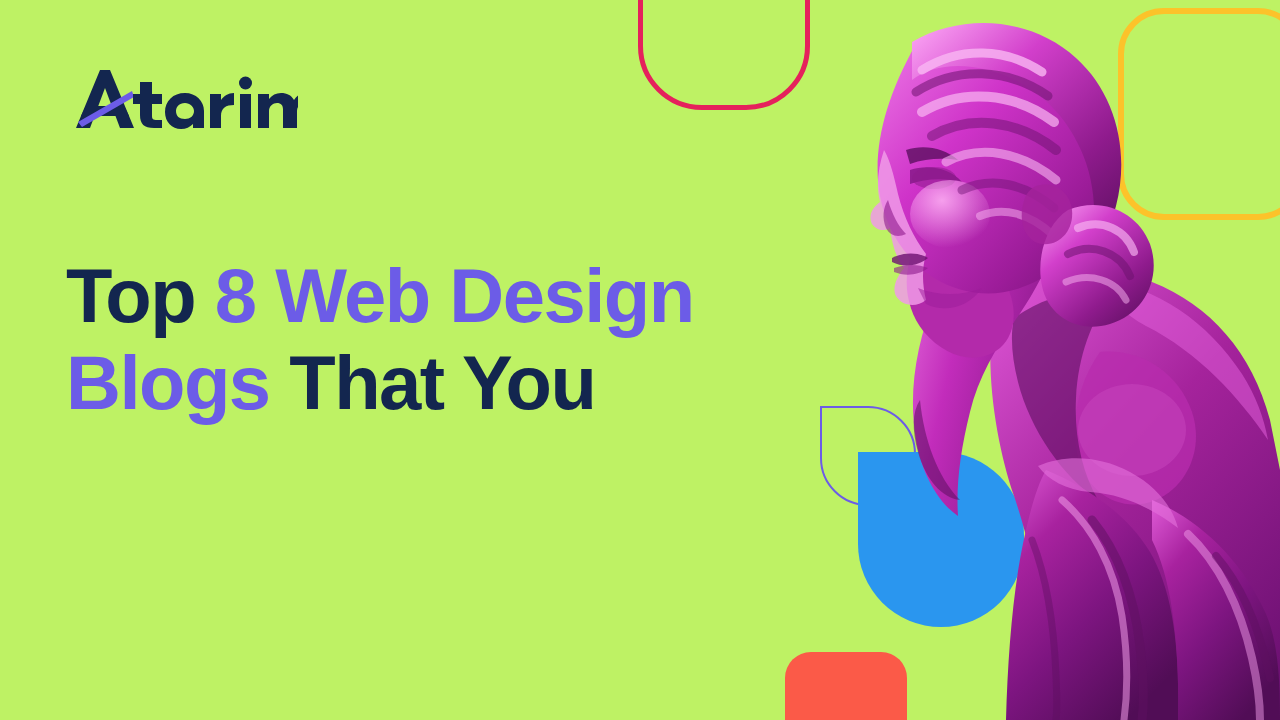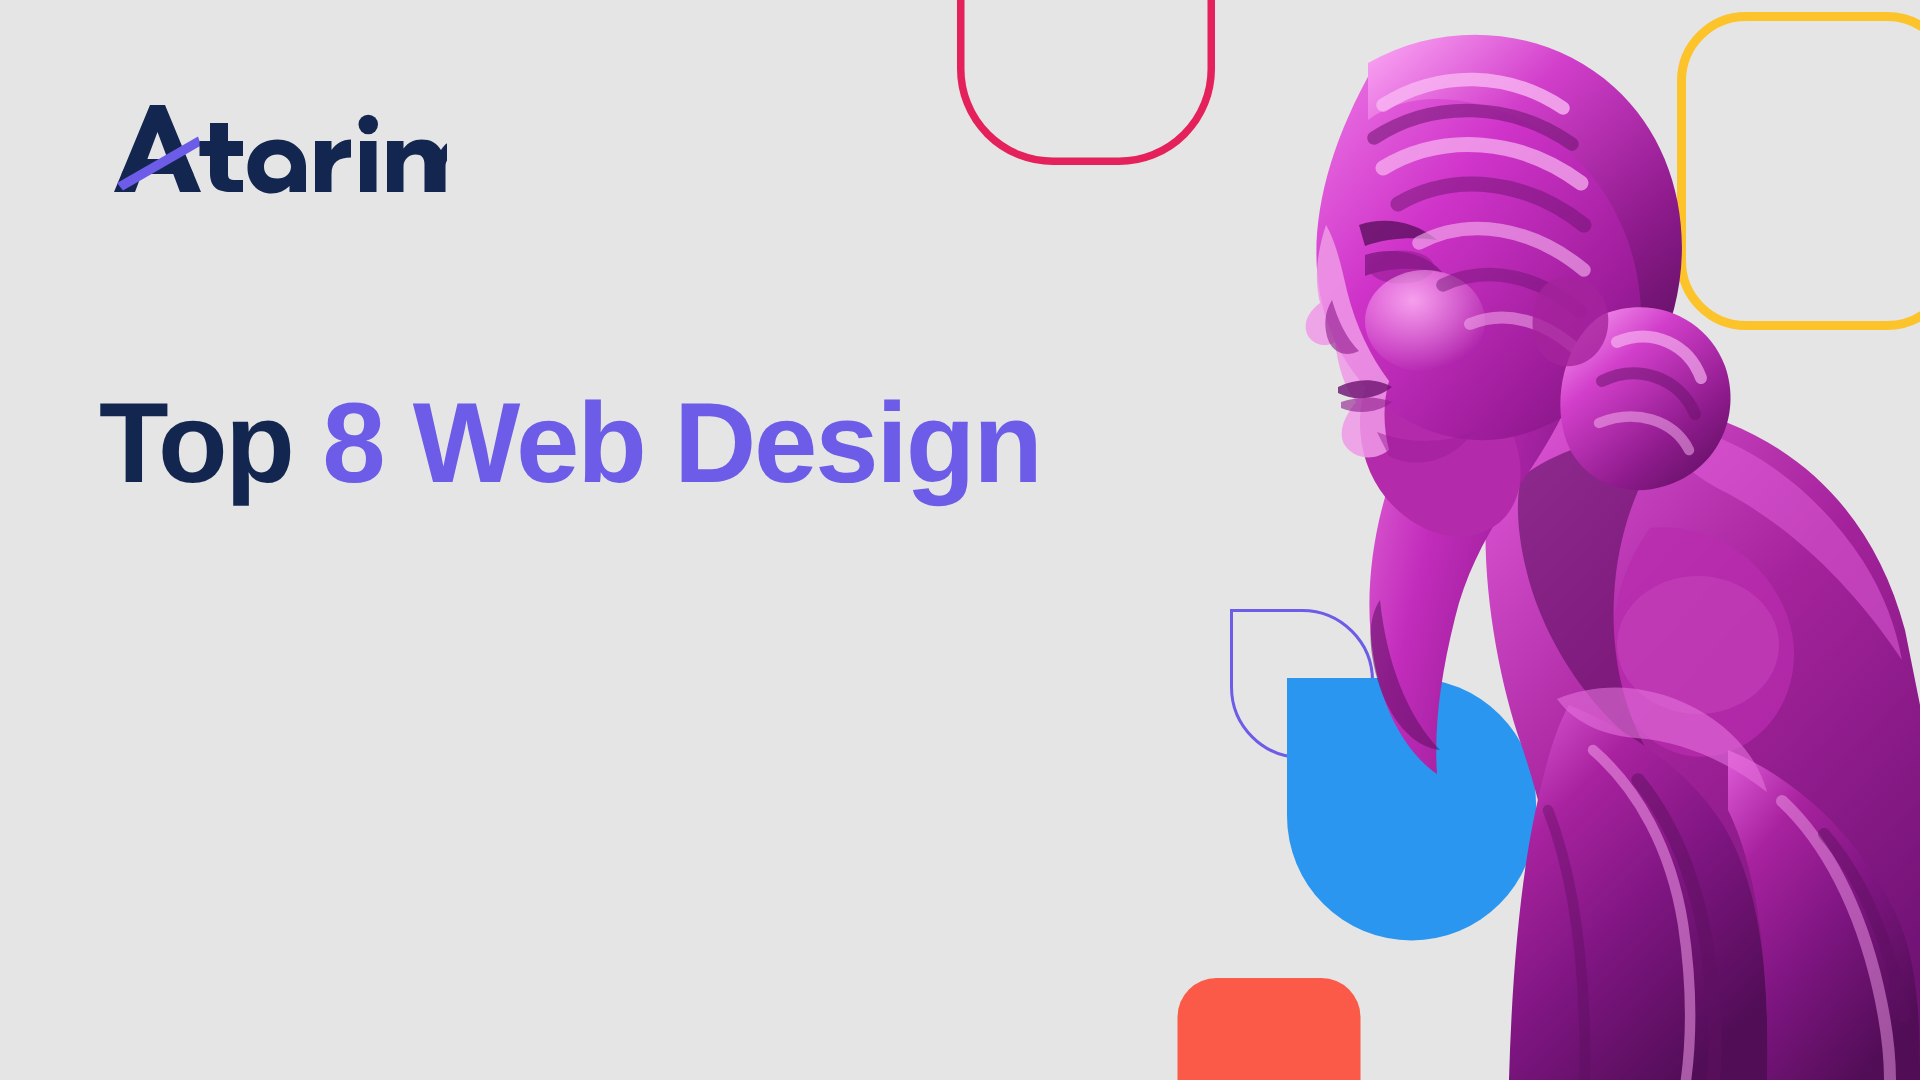--- a/index.html
+++ b/index.html
@@ -127,21 +127,21 @@
     font-weight: 700;
     letter-spacing: -1.5px;
     color: #13264f;
   }
   #headline .hl-line { display: block; white-space: nowrap; }
   #headline .accent { color: #6c5ce7; }
 </style>
 </head>
 <body>
 
-<div id="banner" style="background: #e5e5e5; padding-left: 20px;">
+<div id="banner" style="background: #bef264; padding-left: 20px;">
 
   <div class="shape-layer">
     <span class="shape" id="shape-pink-circle" style="border-color: rgb(229, 33, 92);"></span>
     <span class="shape" id="shape-yellow-square" style="border-color: rgb(252, 195, 42);"></span>
     <span class="shape" id="shape-purple-square" style="border-color: rgb(108, 92, 231);"></span>
     <span class="shape" id="shape-blue-circle" style="background: rgb(42, 150, 239);"></span>
     <span class="shape" id="shape-blue-square" style="border-color: rgb(42, 150, 239);"></span>
     <span class="shape" id="shape-orange-square" style="background: rgb(251, 90, 72);"></span>
   </div>
 
@@ -316,15 +316,16 @@
                  L190 62 Z"></path>
         <path d="M226 34 C229 29 233 27 239 27 C248 27 254 33 254 43
                  L254 62 L243 62 L243 44 C243 39 241 37 237 37
                  C233 37 229 40 229 45 L229 62 L226 62 Z"></path>
       </g>
     </svg>
   </div>
 
   <h1 id="headline">
       <span class="hl-line"><span>Top </span><span class="accent">8 Web Design</span></span>
+      <span class="hl-line"><span class="accent">Blogs</span><span> That You</span></span>
     </h1>
 
 </div>
 
 </body></html>

